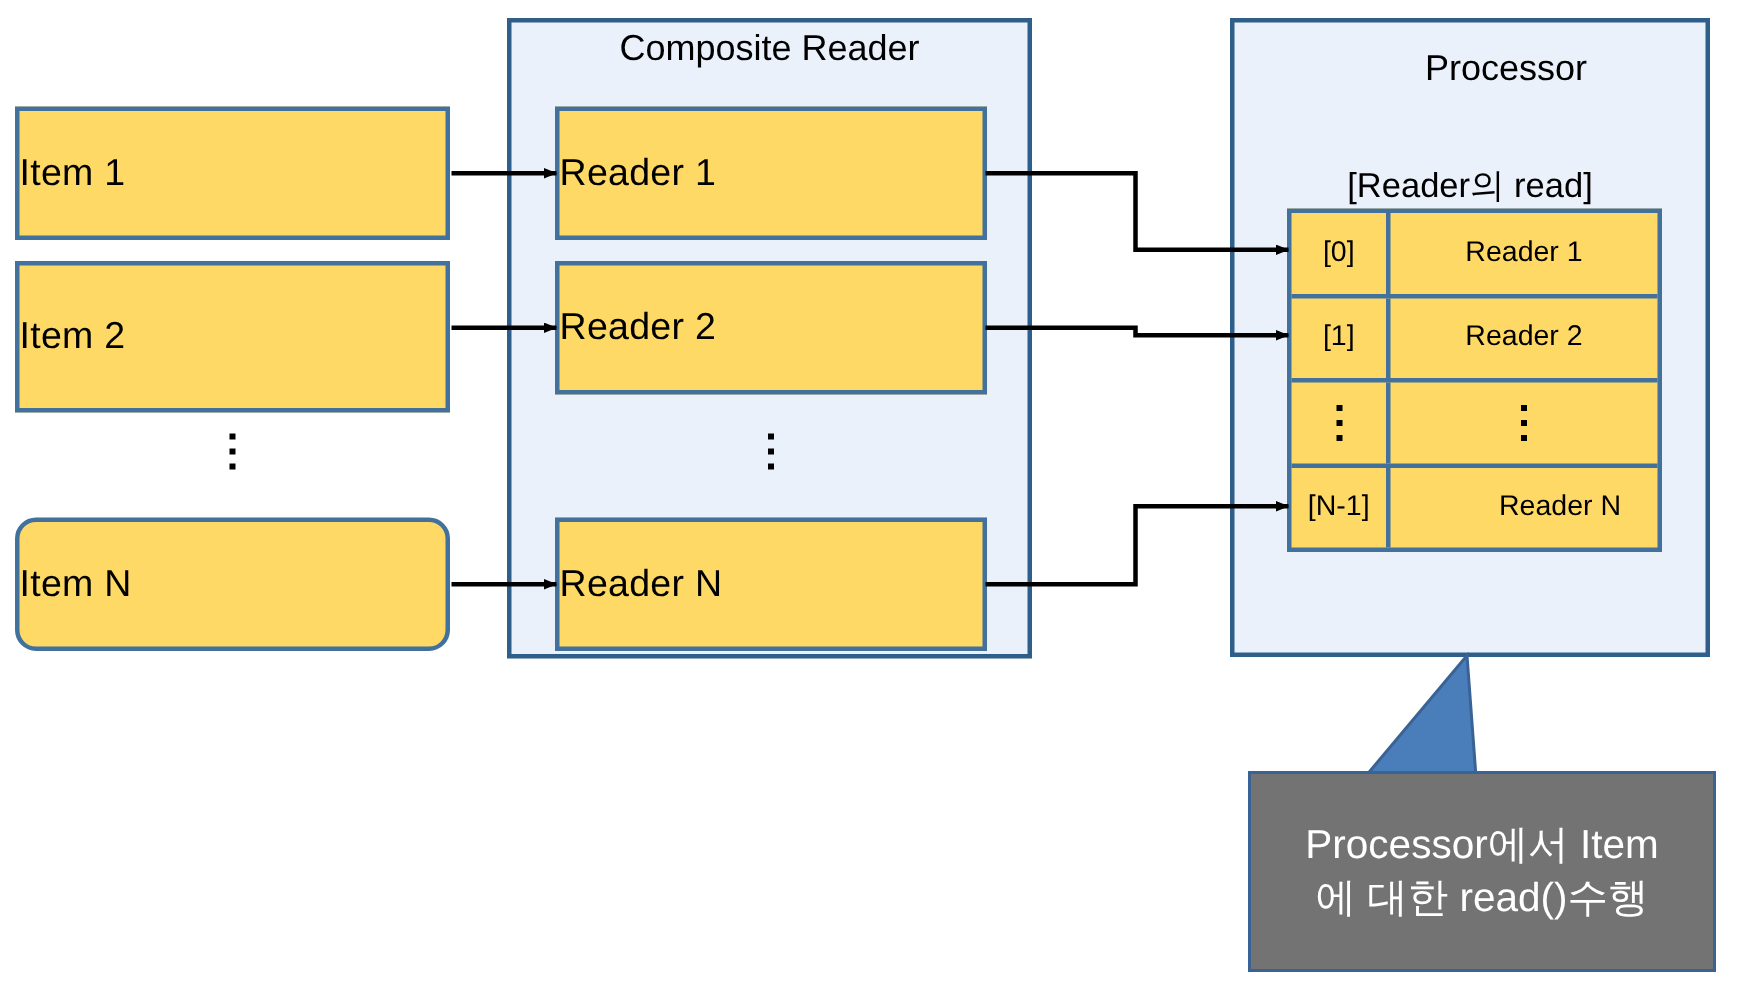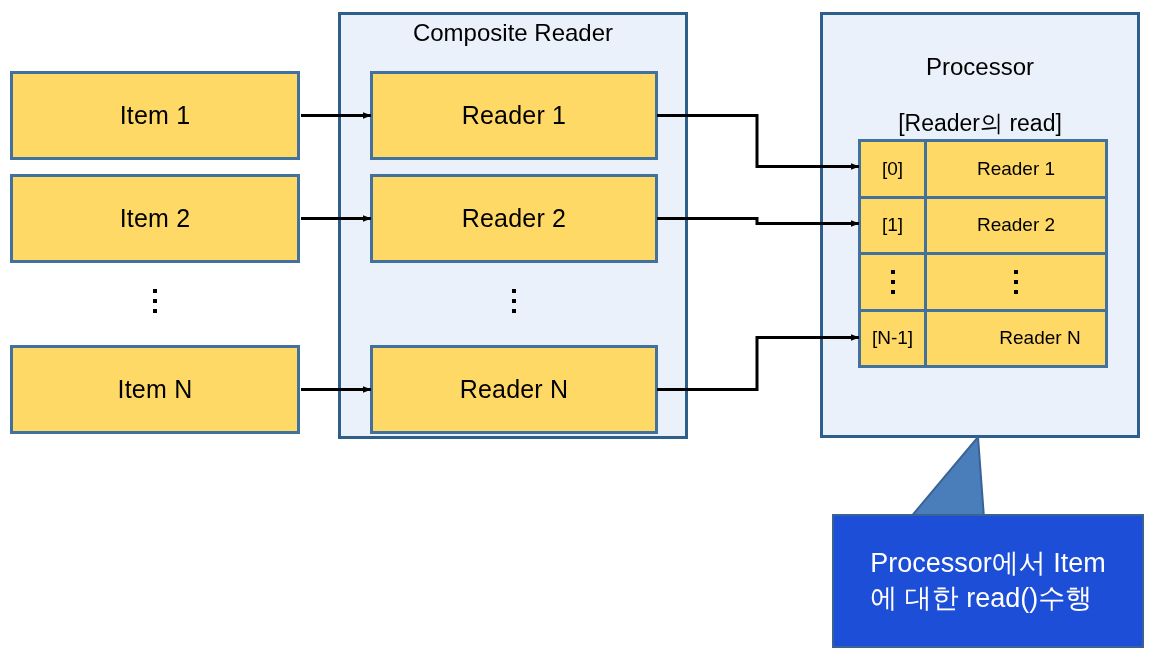--- a/index.html
+++ b/index.html
@@ -21,21 +21,21 @@
     width: 1160px;
     height: 670px;
   }
 
   
   .box {
     position: absolute;
     box-sizing: border-box;
     display: flex;
     align-items: center;
-    justify-content: center;
+    justify-content: flex-start;
     text-align: center;
   }
   .yellow-box {
     background: #FFD966;
     border: 3px solid #41719C;
     font-size: 25px;
     color: #000;
     letter-spacing: 0.2px;
   }
   .panel {
@@ -126,60 +126,60 @@
   }
 
   
   #callout {
     position: absolute;
     left: 832px;
     top: 514px;
     width: 312px;
     height: 134px;
     box-sizing: border-box;
-    background: #1d4ed8;
+    background: #737373;
     border: 2px solid #3A6395;
     display: flex;
     align-items: center;
     justify-content: center;
     color: #ffffff;
     font-size: 27px;
     line-height: 1.3;
-    text-align: left;
+    text-align: center;
     padding: 0 16px;
   }
   #callout-text { white-space: pre-line; }
   #callout-tail {
     position: absolute;
     left: 900px;
     top: 430px;
     width: 120px;
     height: 90px;
   }
 </style>
 </head>
 <body>
 
 <div id="stage">
 
   <div class="box yellow-box" style="left:10px; top:71px; width:290px; height:89px;">
     <span>Item 1</span>
   </div>
 
-  <div class="box yellow-box" style="left:10px; top:174px; width:290px; height:89px;">
+  <div class="box yellow-box" style="left:10px; top:174px; width:290px; height:101px;">
     <span>Item 2</span>
   </div>
 
   <div class="vdots" style="left:148px; top:289px; height:24px;">
     <i></i>
       <i></i>
       <i></i>
   </div>
 
-  <div class="box yellow-box" style="left:10px; top:345px; width:290px; height:89px;">
+  <div class="box yellow-box" style="left:10px; top:345px; width:290px; height:89px;border-radius:14px;">
     <span>Item N</span>
   </div>
 
   <div class="panel" style="left:338px; top:12px; width:350px; height:427px;">
     <div class="panel-title" style="top:4px;">Composite Reader</div>
   </div>
 
   <div class="box yellow-box" style="left:370px; top:71px; width:288px; height:89px;">
     <span>Reader 1</span>
   </div>
@@ -192,21 +192,21 @@
     <i></i>
       <i></i>
       <i></i>
   </div>
 
   <div class="box yellow-box" style="left:370px; top:345px; width:288px; height:89px;">
     <span>Reader N</span>
   </div>
 
   <div class="panel" style="left:820px; top:12px; width:320px; height:426px;">
-    <div class="panel-title" style="top:38px;">Processor</div>
+    <div class="panel-title" style="top:17px;padding-left:24px;">Processor</div>
     <div class="panel-subtitle" style="top:93px;">[Reader의 read]</div>
   </div>
 
   <div class="arr-table" style="left:858px; top:139px; width:250px; height:229px;">
 
     <div class="arr-row">
       <div class="arr-idx">[0]</div>
       <div class="arr-val">Reader 1</div>
     </div>
 

